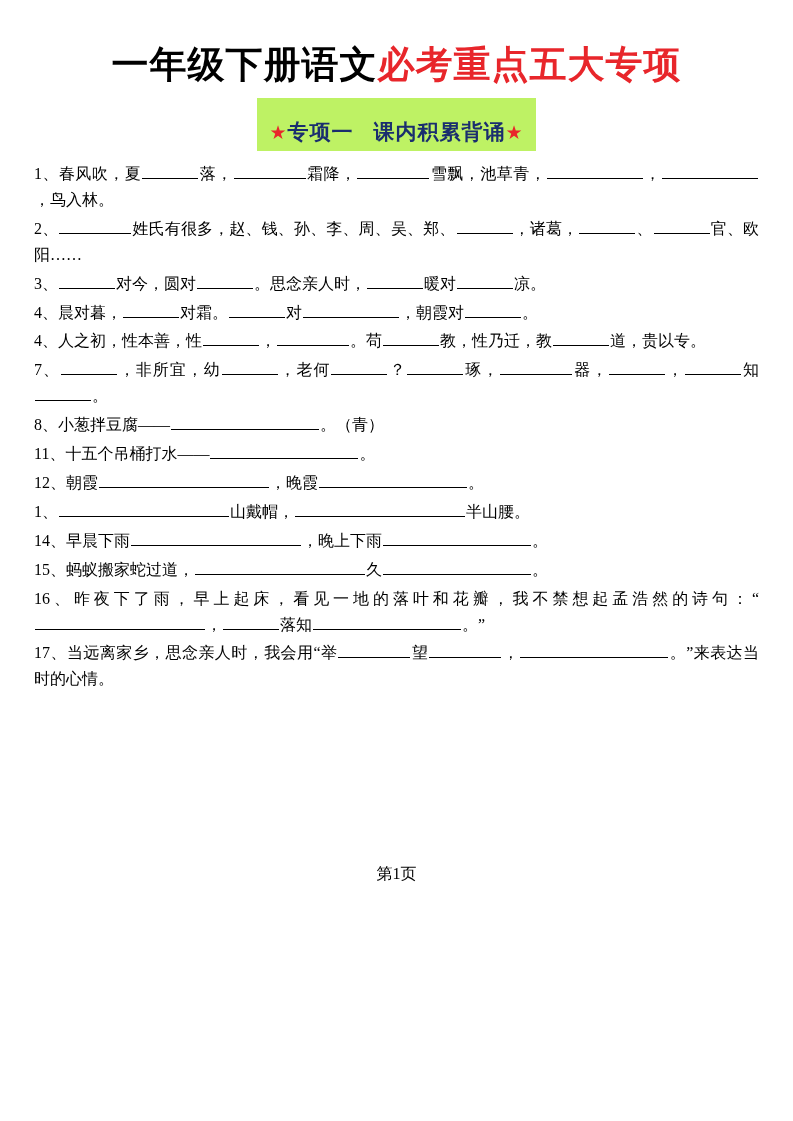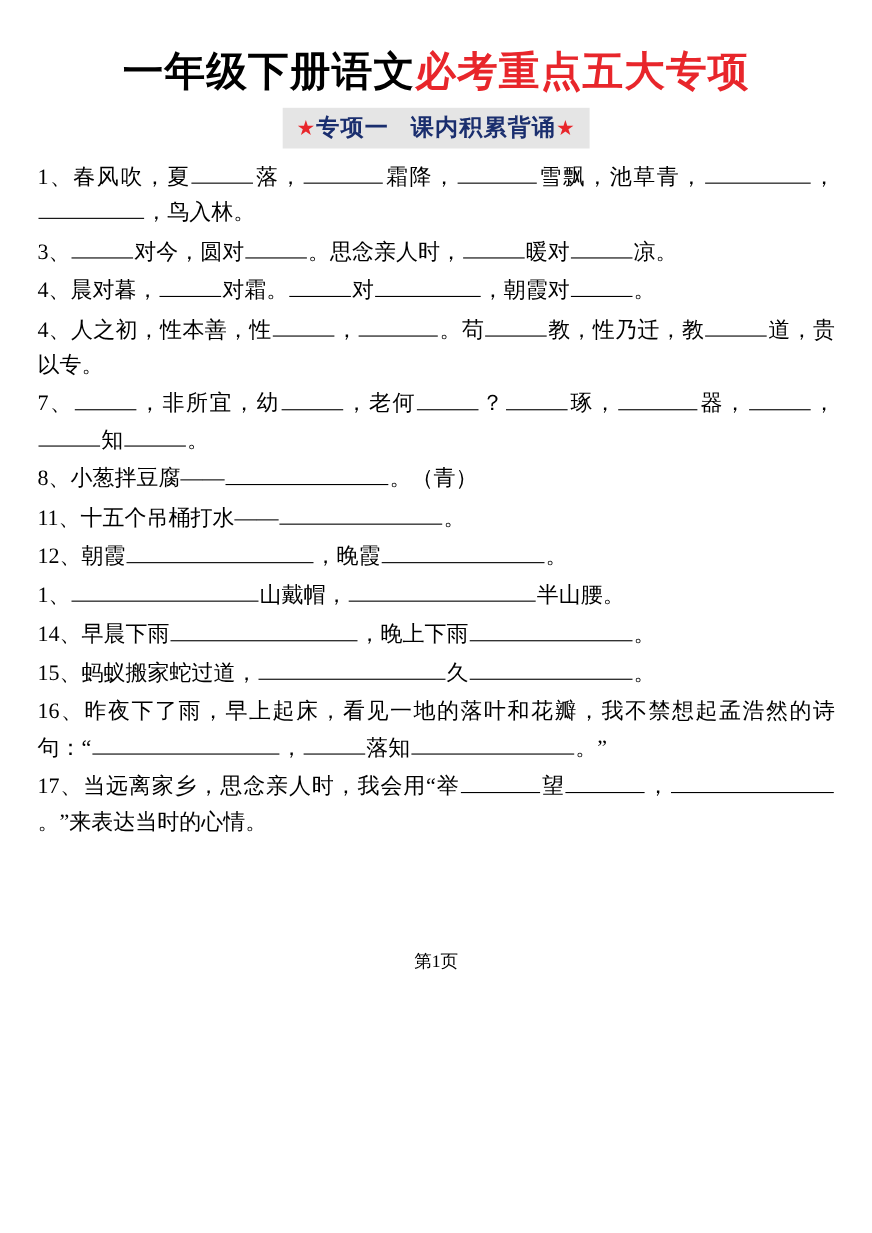--- a/index.html
+++ b/index.html
@@ -33,34 +33,34 @@
   }
   .title .black { color: #000000; }
   .title .red { color: #e8262b; }
 
   .section-bar {
     text-align: center;
     margin: 8px 0 10px 0;
   }
   .section-bar .inner {
     display: inline-block;
-    background: #e5e5e5;
+    background: #bef264;
     color: #1a2e6e;
     font-family: "DejaVu Sans", "Liberation Sans", sans-serif;
     font-weight: bold;
     font-size: 21px;
-    padding: 4px 12px 5px 12px;
+    padding: 20px 12px 5px 12px;
     letter-spacing: 1px;
     white-space: nowrap;
   }
   .section-bar .star { color: #e8262b; font-size: 19px; }
   .section-bar .gap { display: inline-block; width: 20px; }
 
   .content {
-    font-size: 20px;
+    font-size: 16px;
     line-height: 1.62;
     margin-top: 4px;
   }
   .q {
     margin: 0 0 3px 0;
     text-align: justify;
     text-justify: inter-ideograph;
   }
   .blank {
     display: inline-block;
@@ -97,20 +97,21 @@
   <div class="section-bar">
     <span class="inner">
       <span class="star">★</span><span>专项一</span><span class="gap"></span><span>课内积累背诵</span><span class="star">★</span>
     </span>
   </div>
 
   <div class="content">
 
     <p class="q"><span>1、春风吹，夏</span><span class="blank b-s"></span><span>落，</span><span class="blank b-m"></span><span>霜降，</span><span class="blank b-m"></span><span>雪飘，池草青，</span><span class="blank b-l"></span><span>，</span><span class="blank b-l"></span><span>，鸟入林。</span></p>
 
+    <p class="q"><span>2、</span><span class="blank b-m"></span><span>姓氏有很多，赵、钱、孙、李、周、吴、郑、</span><span class="blank b-s"></span><span>，诸葛，</span><span class="blank b-s"></span><span>、</span><span class="blank b-s"></span><span>官、欧阳……</span></p>
 
     <p class="q"><span>3、</span><span class="blank b-s"></span><span>对今，圆对</span><span class="blank b-s"></span><span>。思念亲人时，</span><span class="blank b-s"></span><span>暖对</span><span class="blank b-s"></span><span>凉。</span></p>
 
     <p class="q"><span>4、晨对暮，</span><span class="blank b-s"></span><span>对霜。</span><span class="blank b-s"></span><span>对</span><span class="blank b-l"></span><span>，朝霞对</span><span class="blank b-s"></span><span>。</span></p>
 
 
     <p class="q"><span>4、人之初，性本善，性</span><span class="blank b-s"></span><span>，</span><span class="blank b-m"></span><span>。苟</span><span class="blank b-s"></span><span>教，性乃迁，教</span><span class="blank b-s"></span><span>道，贵以专。</span></p>
 
     <p class="q"><span>7、</span><span class="blank b-s"></span><span>，非所宜，幼</span><span class="blank b-s"></span><span>，老何</span><span class="blank b-s"></span><span>？</span><span class="blank b-s"></span><span>琢，</span><span class="blank b-m"></span><span>器，</span><span class="blank b-s"></span><span>，</span><span class="blank b-s"></span><span>知</span><span class="blank b-s"></span><span>。</span></p>
 

